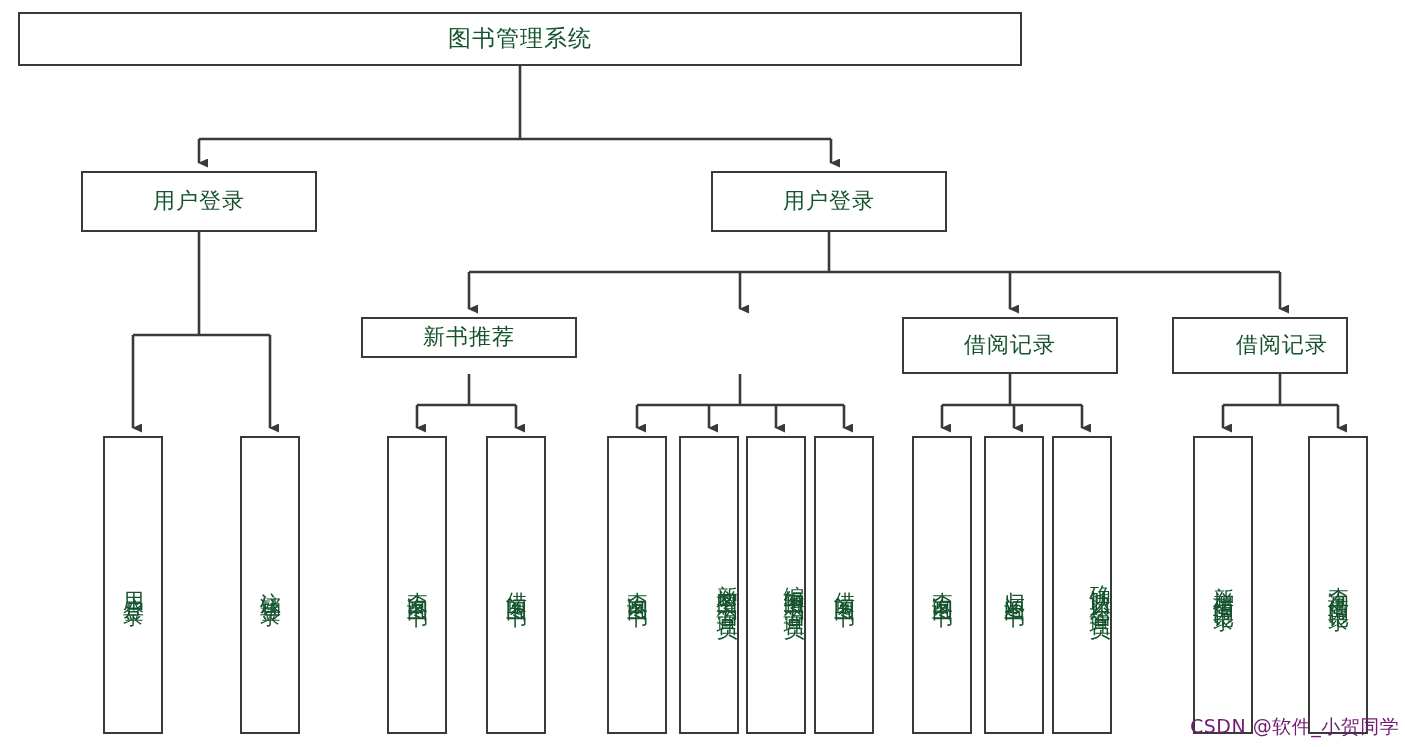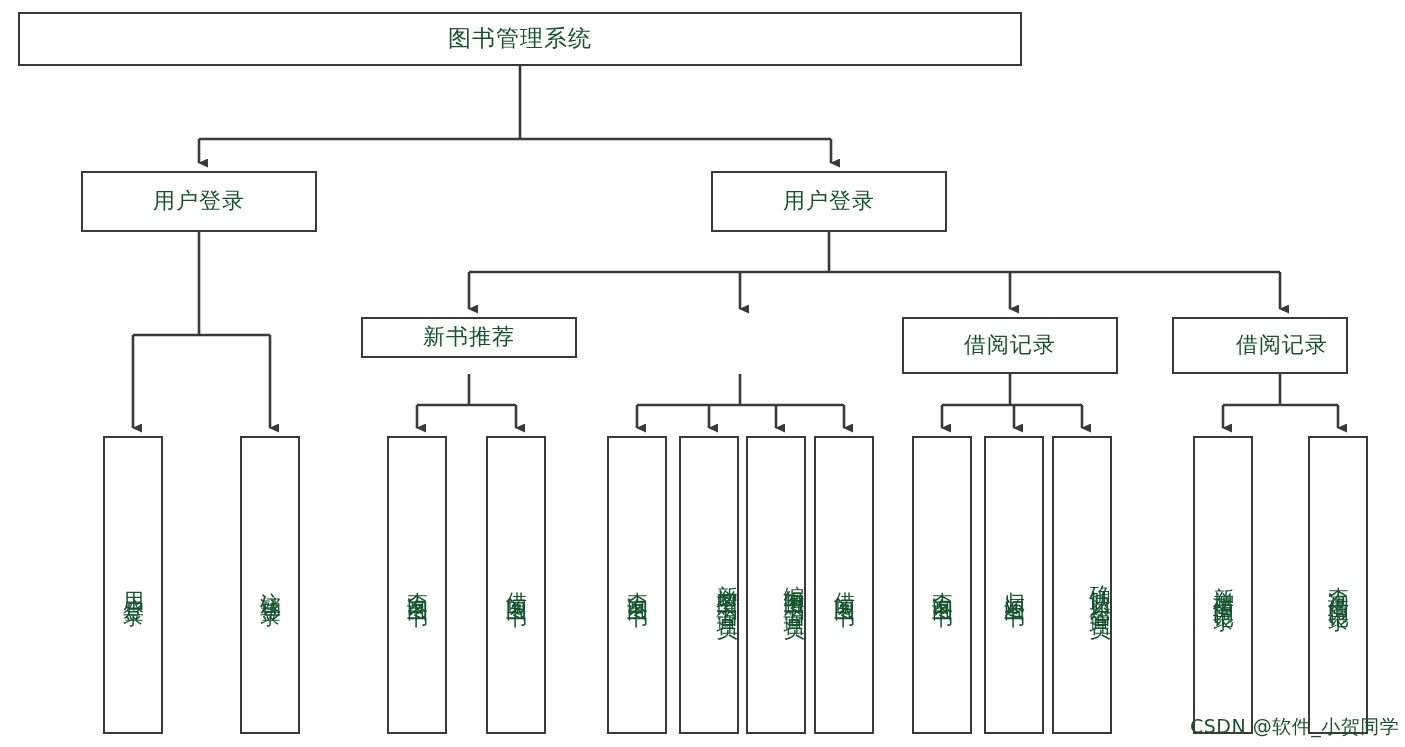--- a/index.html
+++ b/index.html
@@ -54,21 +54,21 @@
     padding-top: 10px;
     line-height: 1;
   }
   .node-v.v-center {
     align-items: center;
     padding-top: 0;
   }
   .watermark {
     position: absolute;
     font-size: 19px;
-    color: #14532d;
+    color: #701a75;
     white-space: nowrap;
     letter-spacing: 0.5px;
   }
 </style>
 </head>
 <body>
 
 <div id="diagram-root">
 
   <svg id="edge-layer" viewBox="0 0 1405 747" xmlns="http://www.w3.org/2000/svg">

